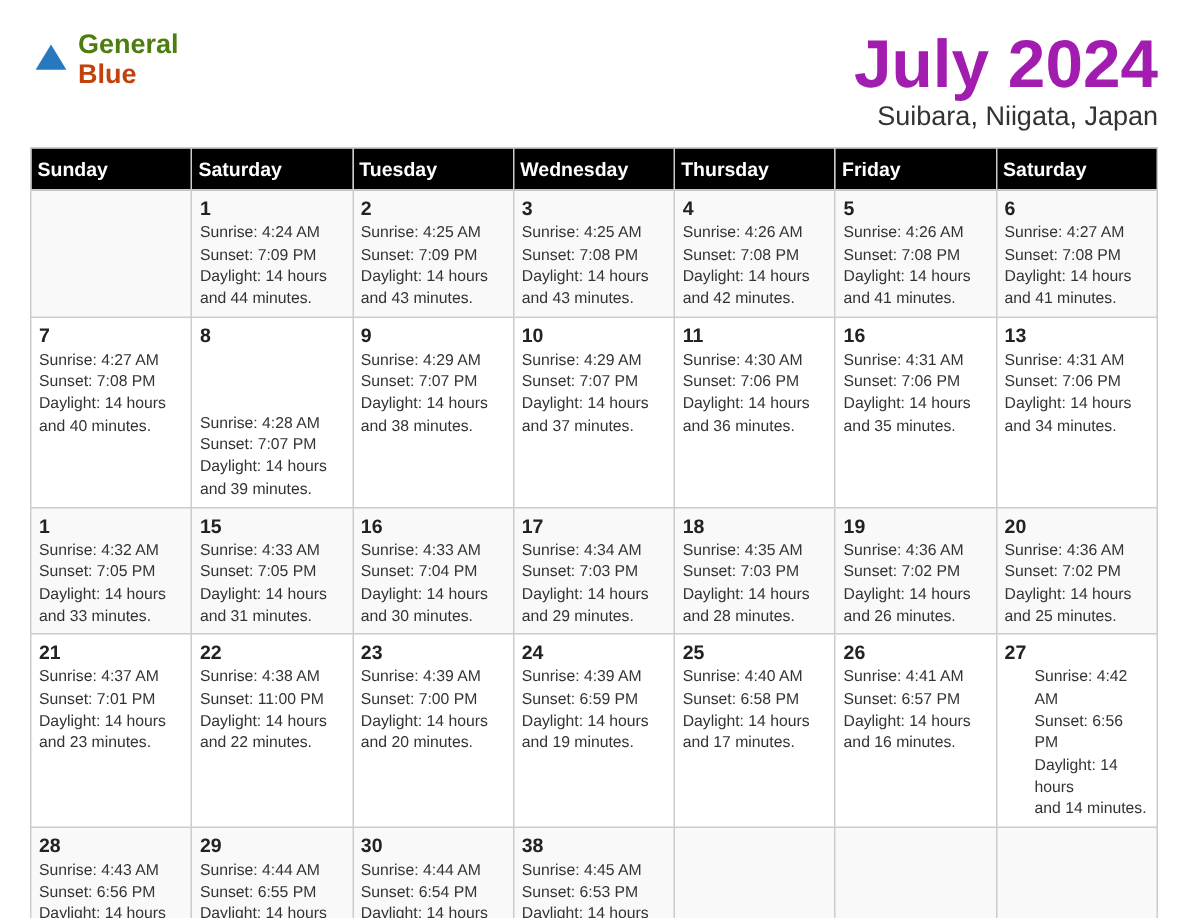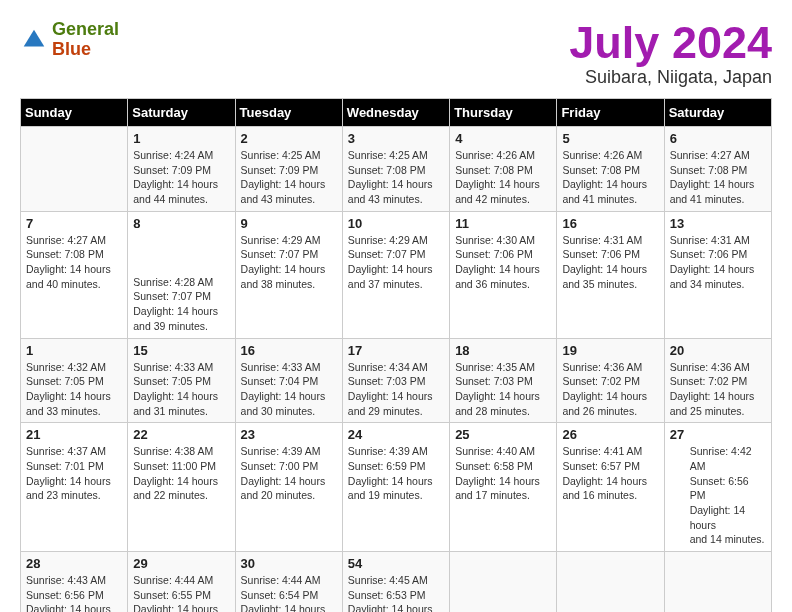--- a/index.html
+++ b/index.html
@@ -330,21 +330,21 @@
 and 11 minutes.</div>
         </td>
         <td>
           <span class="day-number">30</span>
           <div class="day-info" style="white-space: pre-line;">Sunrise: 4:44 AM
 Sunset: 6:54 PM
 Daylight: 14 hours
 and 9 minutes.</div>
         </td>
         <td>
-          <span class="day-number">54</span>
+          <span class="day-number">38</span>
           <div class="day-info" style="white-space: pre-line;">Sunrise: 4:45 AM
 Sunset: 6:53 PM
 Daylight: 14 hours
 and 7 minutes.</div>
         </td>
         <td></td>
         <td></td>
         <td></td>
       </tr>
     </tbody>

